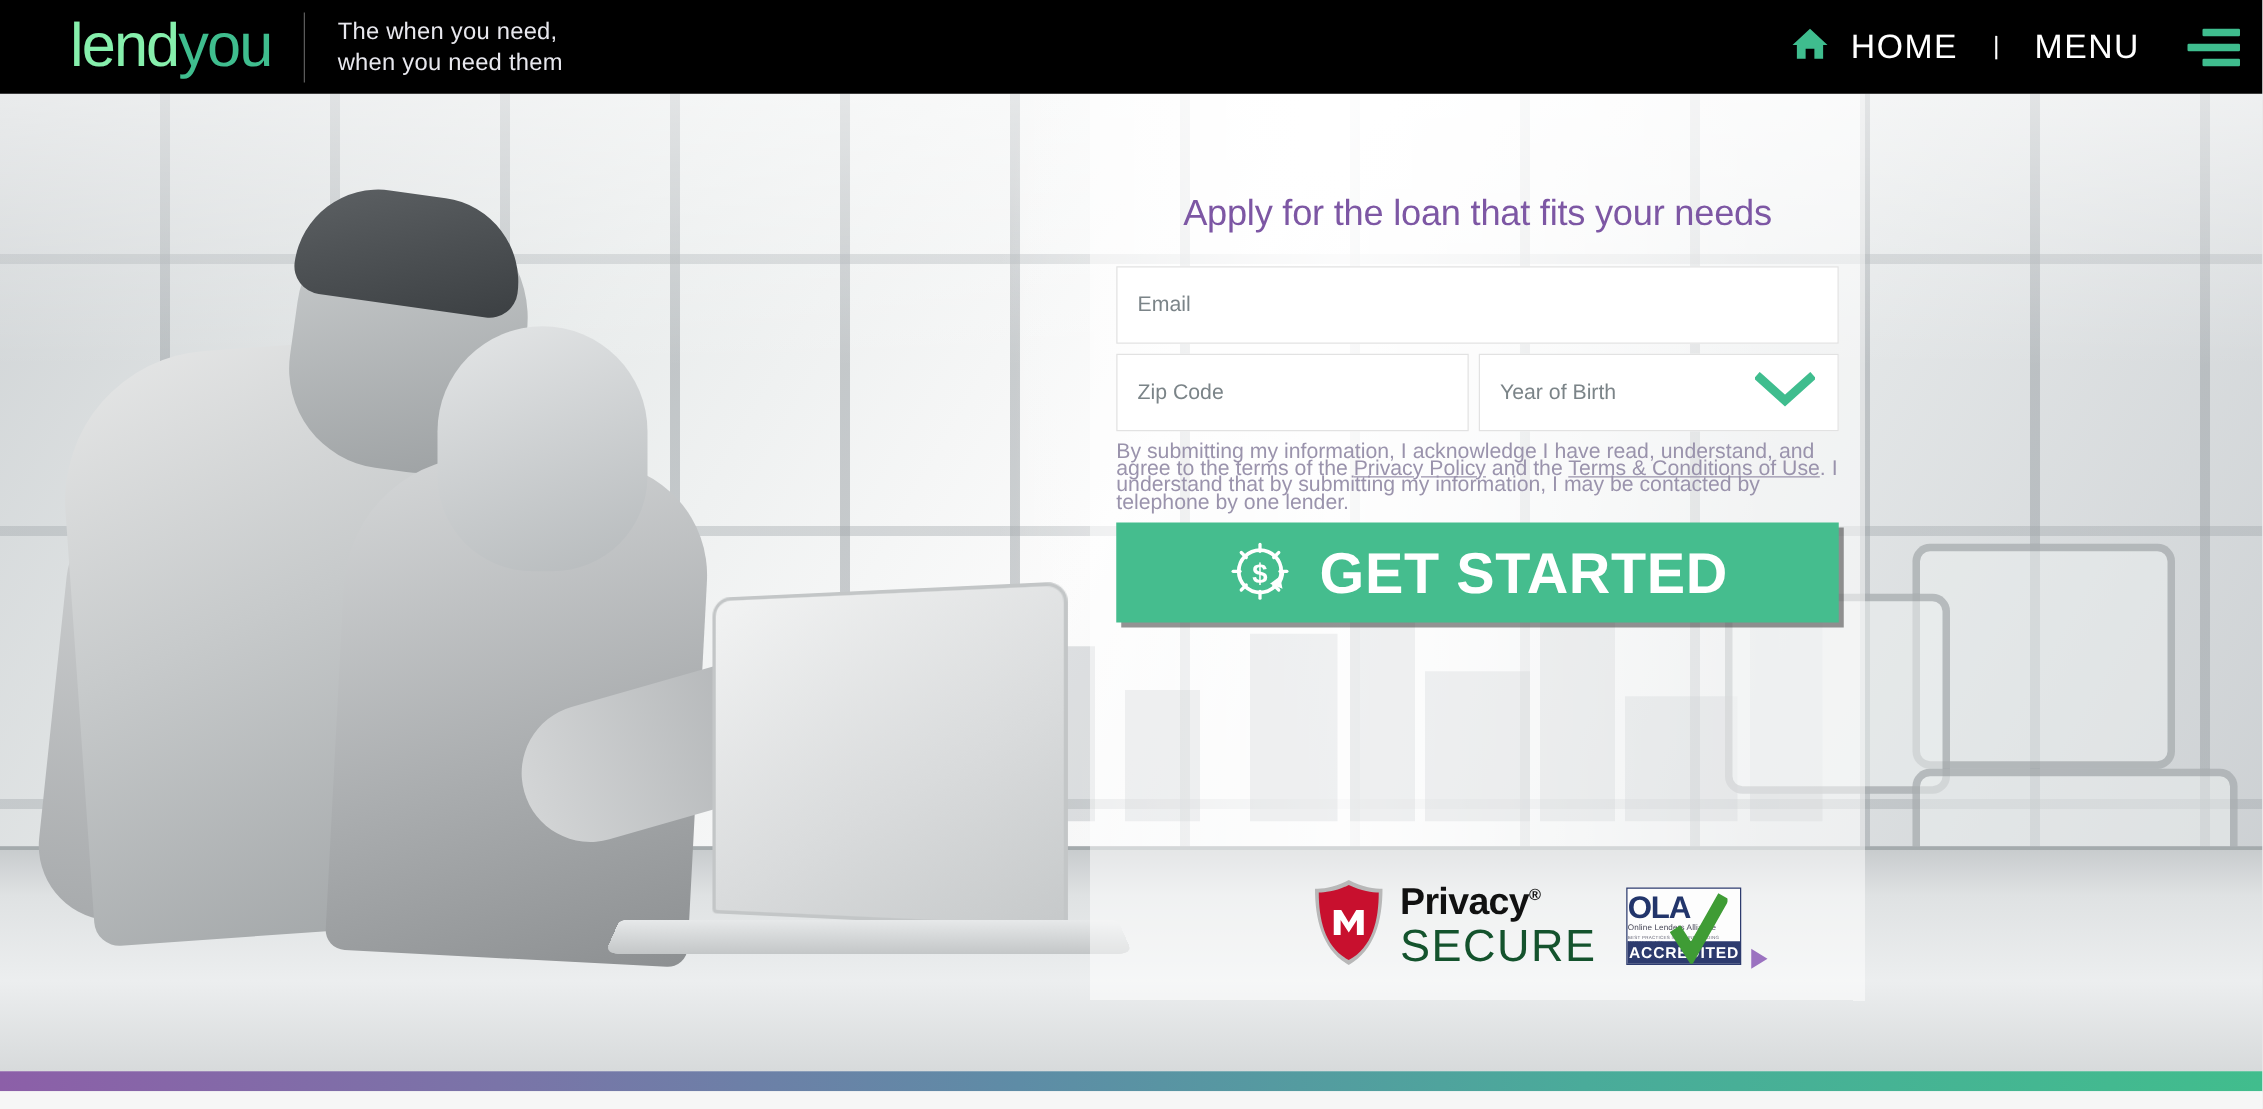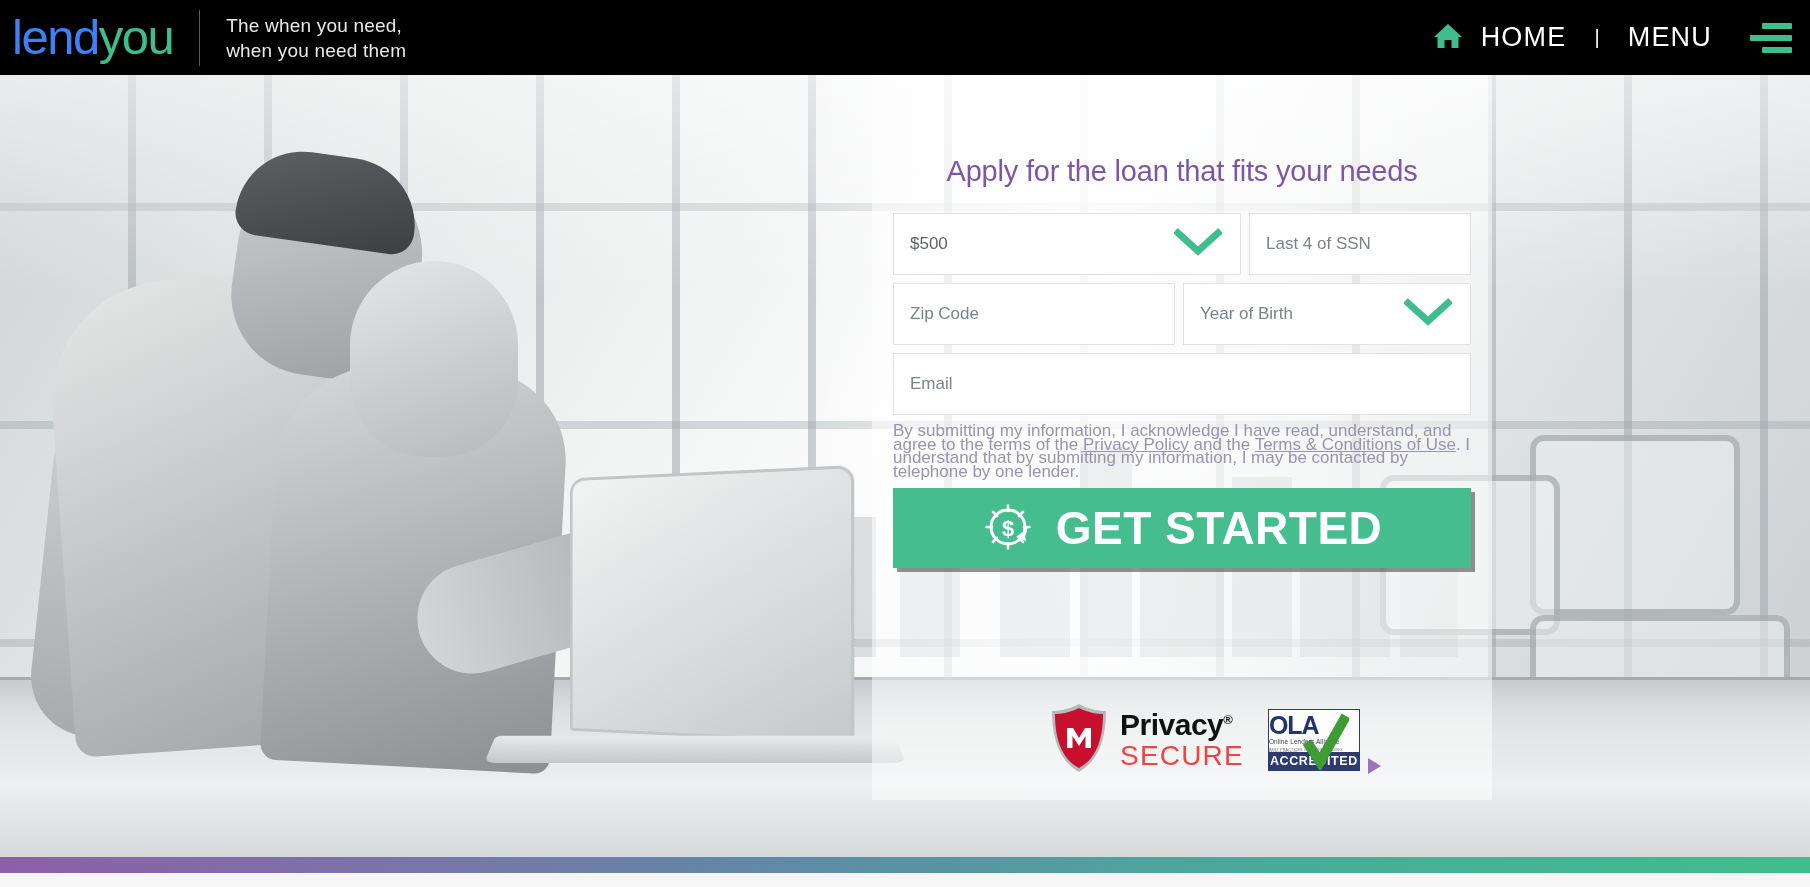--- a/index.html
+++ b/index.html
@@ -34,21 +34,21 @@
   .logo {
     margin-left: 12px;
     font-size: 49px;
     line-height: 1;
     letter-spacing: -1.5px;
     font-weight: 400;
     white-space: nowrap;
     display: flex;
     align-items: center;
   }
-  .logo-lend { color: #3b82f6; }
+  .logo-lend { color: #86efac; margin-left: 44px; }
   .logo-you  { color: #3fbd8e; }
 
   .logo-divider {
     width: 1px;
     height: 56px;
     background: #5a5a5a;
     margin: 0 26px 0 26px;
   }
 
   .tagline {
@@ -334,21 +334,21 @@
   }
 
   .mcafee { display: flex; align-items: center; gap: 10px; }
   .mcafee-text { line-height: 1; }
   .mcafee-l1 {
     font-size: 30px; font-weight: bold; color: #111;
     letter-spacing: -.5px;
   }
   .mcafee-l1 sup { font-size: 13px; vertical-align: super; }
   .mcafee-l2 {
-    font-size: 28px; color: #ef4444; letter-spacing: 1.2px; margin-top: 2px;
+    font-size: 36px; color: #14532d; letter-spacing: 1.2px; margin-top: 2px;
   }
 
   .ola {
     position: relative;
     width: 92px; height: 62px;
     border: 1px solid #2d3b6e;
     background: #fdfdfd;
     display: flex; flex-direction: column; align-items: center; justify-content: flex-start;
   }
   .ola-top { padding-top: 3px; line-height: 1; }
@@ -463,51 +463,38 @@
       <div class="laptop-base"></div>
     </div>
   </div>
 
   <div class="panel"></div>
 
   <div class="form-wrap">
 
     <div class="form-title">Apply for the loan that fits your needs</div>
 
+
     <div class="row">
-      <div class="field f-amount">
-        <span class="val">$500</span>
-        <span class="chev">
-          <svg width="48" height="28" viewBox="0 0 48 28">
-            <path d="M4 5 L24 23 L44 5" stroke="#3fbd8e" stroke-width="7" fill="none" stroke-linecap="square"></path>
-          </svg>
-        </span>
-      </div>
-      <div class="field f-ssn">
-        <span class="ph">Last 4 of SSN</span>
+      <div class="field f-email">
+        <span class="ph">Email</span>
       </div>
     </div>
 
     <div class="row">
       <div class="field f-zip">
         <span class="ph">Zip Code</span>
       </div>
       <div class="field f-year">
         <span class="ph">Year of Birth</span>
         <span class="chev">
           <svg width="48" height="28" viewBox="0 0 48 28">
             <path d="M4 5 L24 23 L44 5" stroke="#3fbd8e" stroke-width="7" fill="none" stroke-linecap="square"></path>
           </svg>
         </span>
-      </div>
-    </div>
-
-    <div class="row">
-      <div class="field f-email">
-        <span class="ph">Email</span>
       </div>
     </div>
 
     <div class="disclaimer">
       <span>By submitting my information, I acknowledge I have read, understand, and agree to the terms of the </span><a href="#">Privacy Policy</a><span> and the </span><a href="#">Terms &amp; Conditions of Use</a><span>. I understand that by submitting my information, I may be contacted by telephone by one lender.</span>
     </div>
 
     <button class="cta">
       <span>
         <svg width="52" height="52" viewBox="0 0 52 52">

